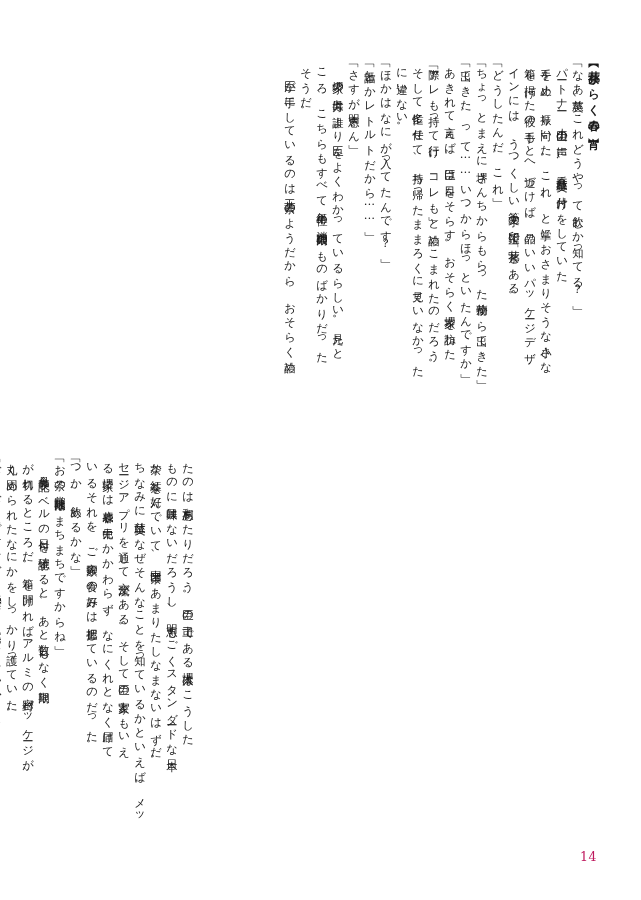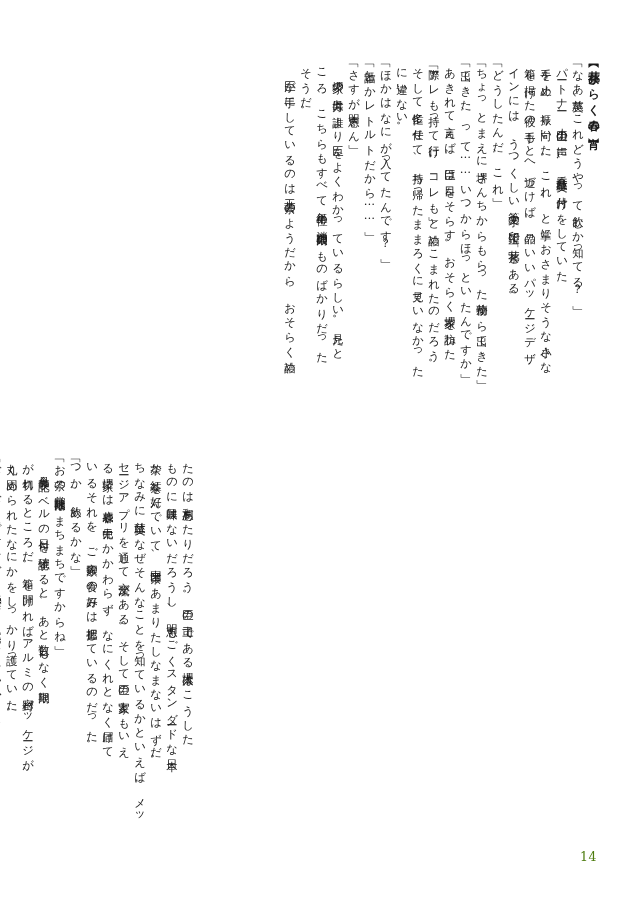--- a/index.html
+++ b/index.html
@@ -76,21 +76,21 @@
   .col--indent { padding-top: 12px; }
 
   
   .folio {
     position: absolute;
     right: 44px;
     bottom: 36px;
     font-size: 12.5px;
     letter-spacing: 0.5px;
     font-family: "DejaVu Serif", "Liberation Serif", serif;
-    color: #4d7c0f;
+    color: #be185d;
   }
 </style>
 </head>
 <body>
 
 <div class="page">
 
   <div class="text-area">
 
     <div class="block block--right">

